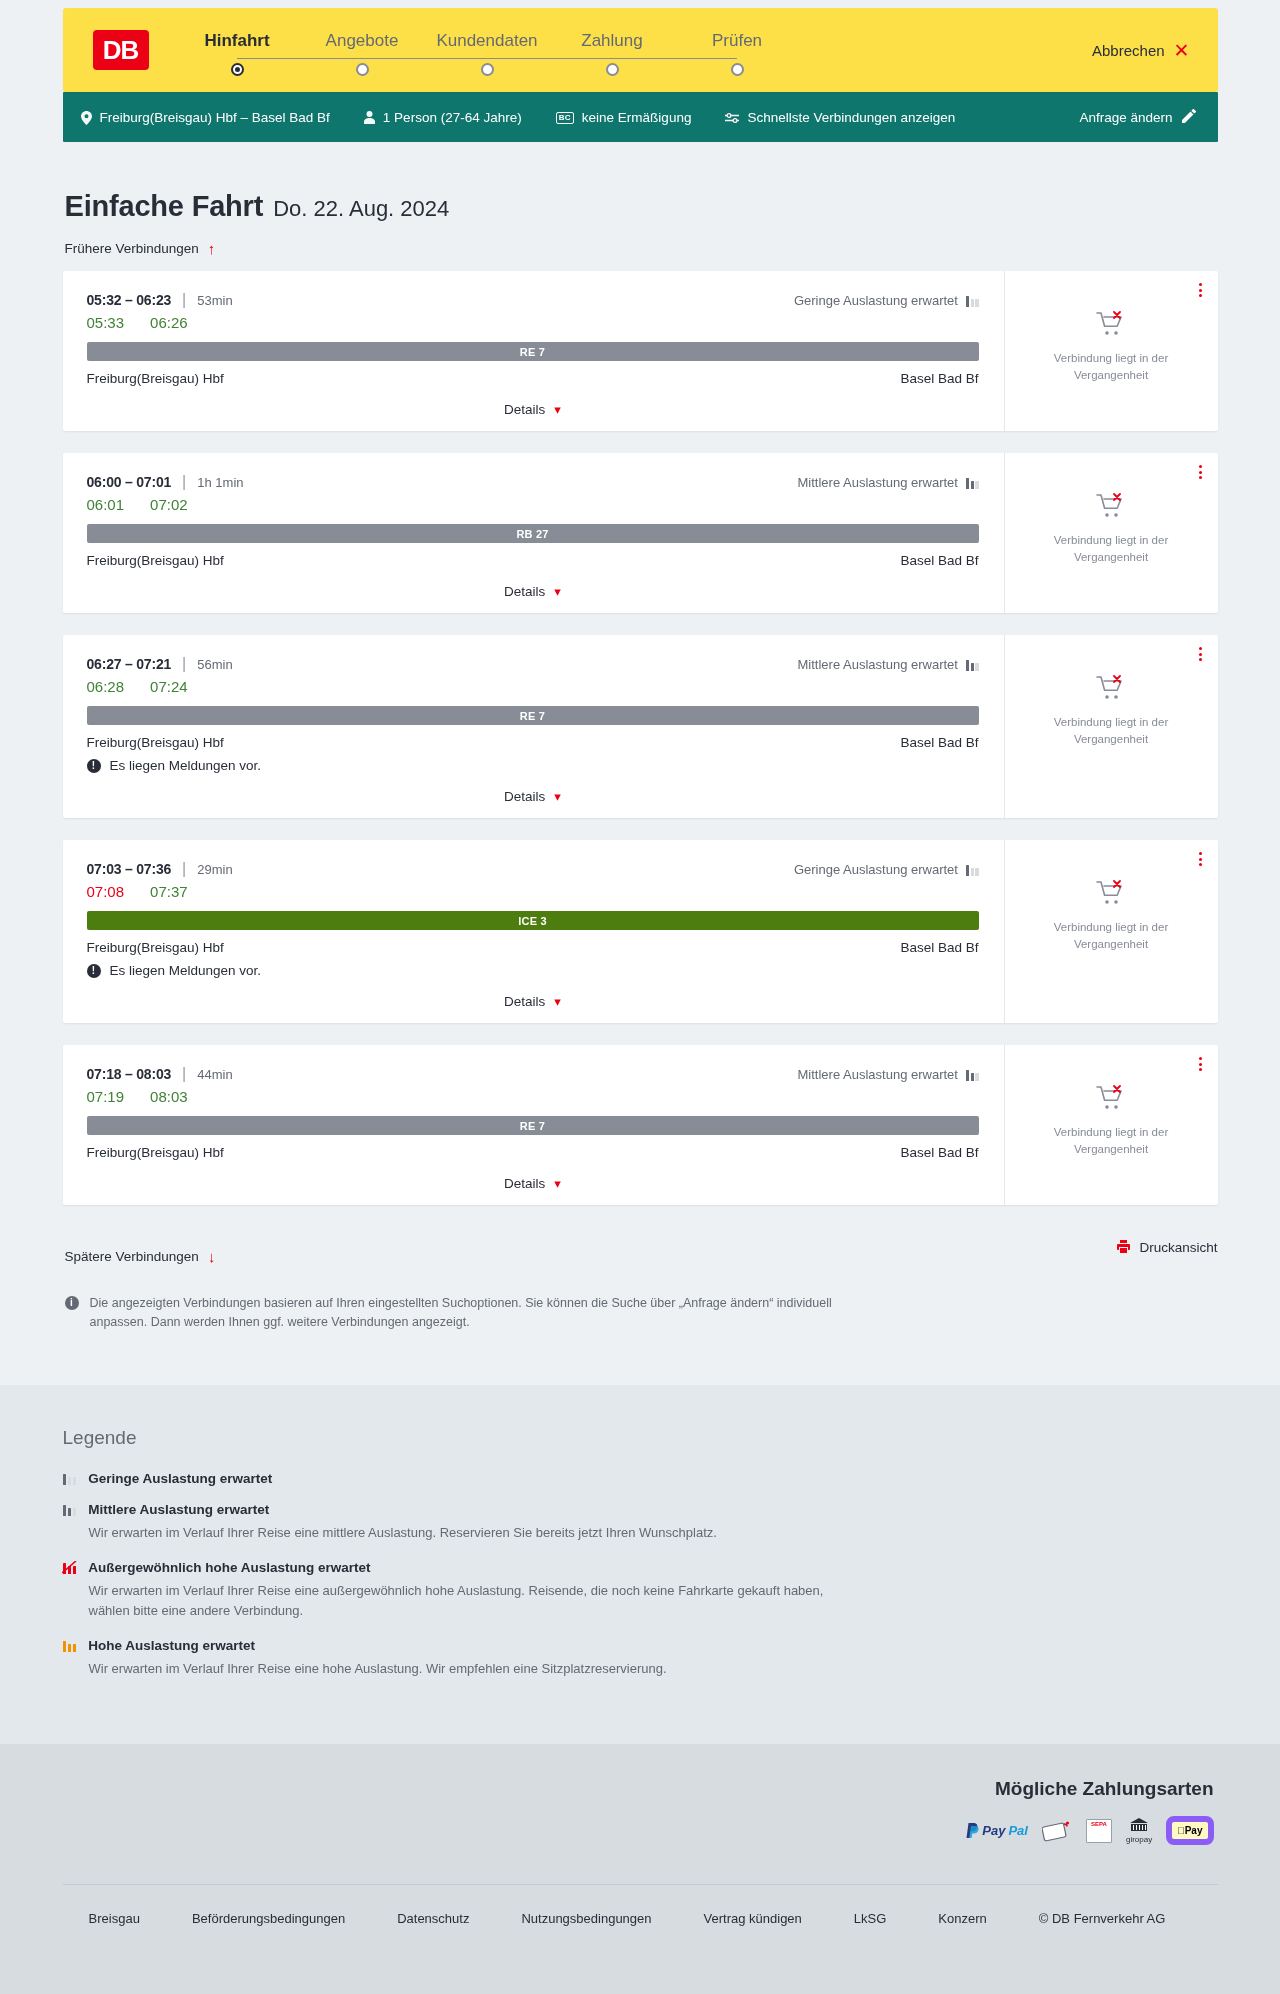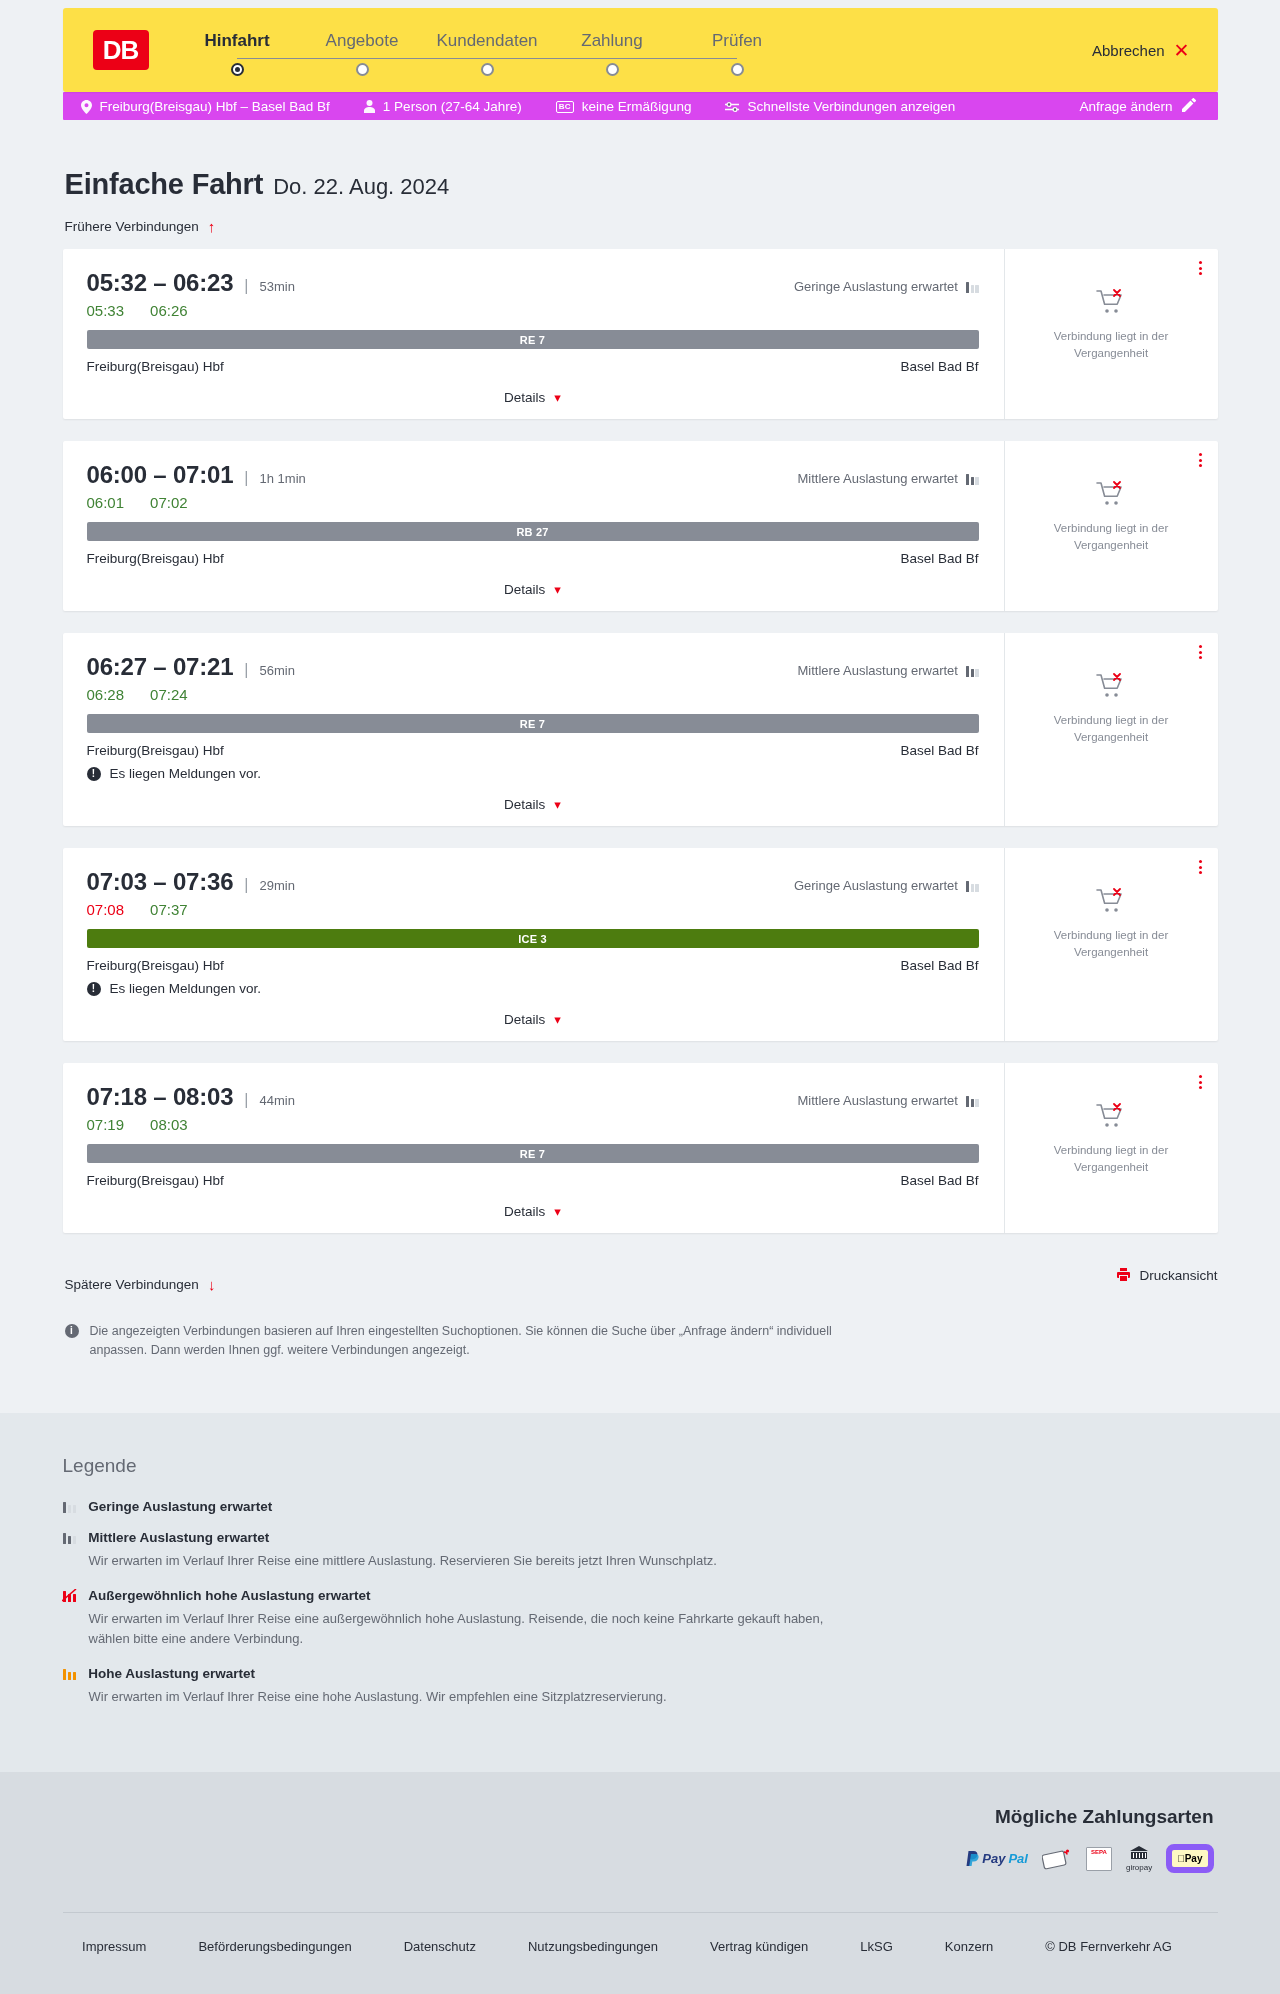--- a/index.html
+++ b/index.html
@@ -105,23 +105,23 @@
     gap: 9px;
     font-size: 15px;
     color: #282d37;
     cursor: pointer;
     white-space: nowrap;
   }
   .x-icon { color: #ec0016; font-size: 19px; line-height: 1; font-weight: 400; }
 
   
   .filterbar {
-    background: #d946ef;
+    background: #0f766e;
     color: #fff;
-    height: 28px;
+    height: 50px;
     display: flex;
     align-items: center;
     padding: 1px 22px 0 18px;
     font-size: 13.5px;
     border-radius: 1px;
   }
   .fb-item {
     display: flex;
     align-items: center;
     gap: 8px;
@@ -179,21 +179,21 @@
   }
   .card-main {
     flex: 1 1 auto;
     padding: 20px 25px 14px 24px;
     min-width: 0;
   }
   .row-top {
     display: flex;
     align-items: baseline;
   }
-  .times { font-size: 24px; font-weight: bold; letter-spacing: -.2px; }
+  .times { font-size: 14px; font-weight: bold; letter-spacing: -.2px; }
   .sep { color: #9aa0a8; margin: 0 11px; font-weight: 400; }
   .dur { font-size: 13px; color: #646973; }
   .util {
     margin-left: auto;
     display: flex;
     align-items: center;
     gap: 8px;
     font-size: 13px;
     color: #646973;
     white-space: nowrap;
@@ -927,21 +927,21 @@
                 </svg>
               <div style="margin-top:1px">giropay</div>
             </div>
           </div>
           <div class="pay-icon">
             <div class="apay-box">Pay</div>
           </div>
         </div>
       </div>
       <div class="footer-links" id="footer-links">
-          <a>Impressum</a>
+          <a>Breisgau</a>
           <a>Beförderungsbedingungen</a>
           <a>Datenschutz</a>
           <a>Nutzungsbedingungen</a>
           <a>Vertrag kündigen</a>
           <a>LkSG</a>
           <a>Konzern</a>
           <a class="copyright">© DB Fernverkehr AG</a>
         </div>
     </div>
   </div>

